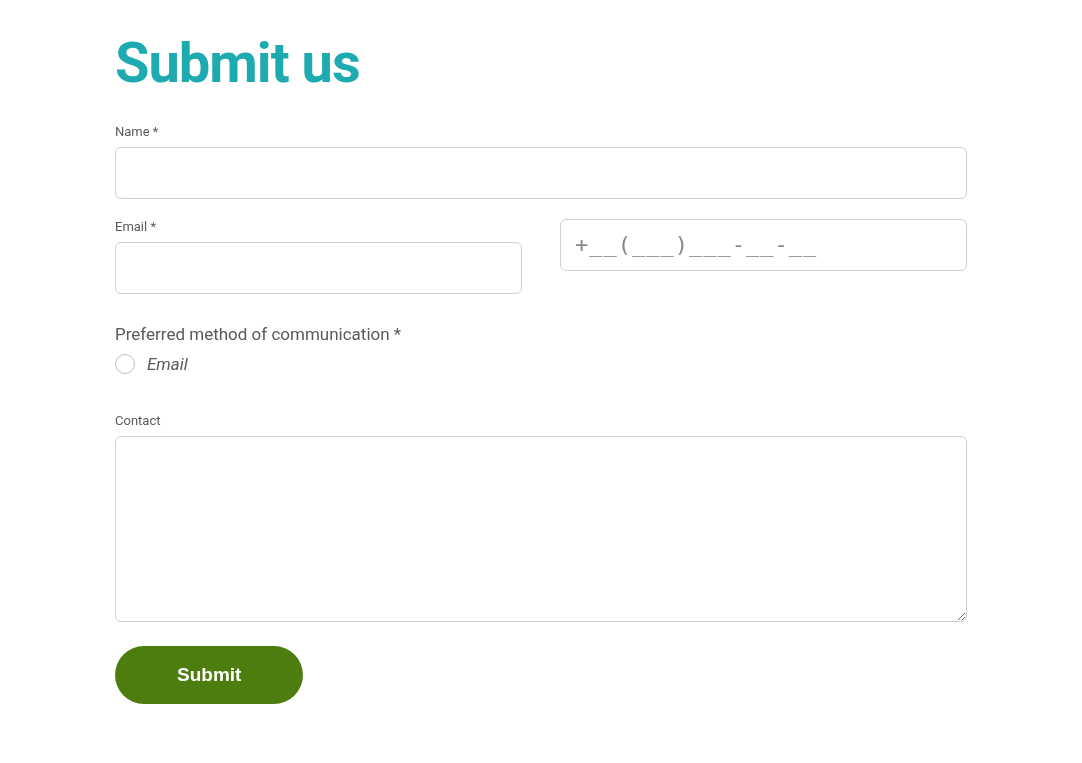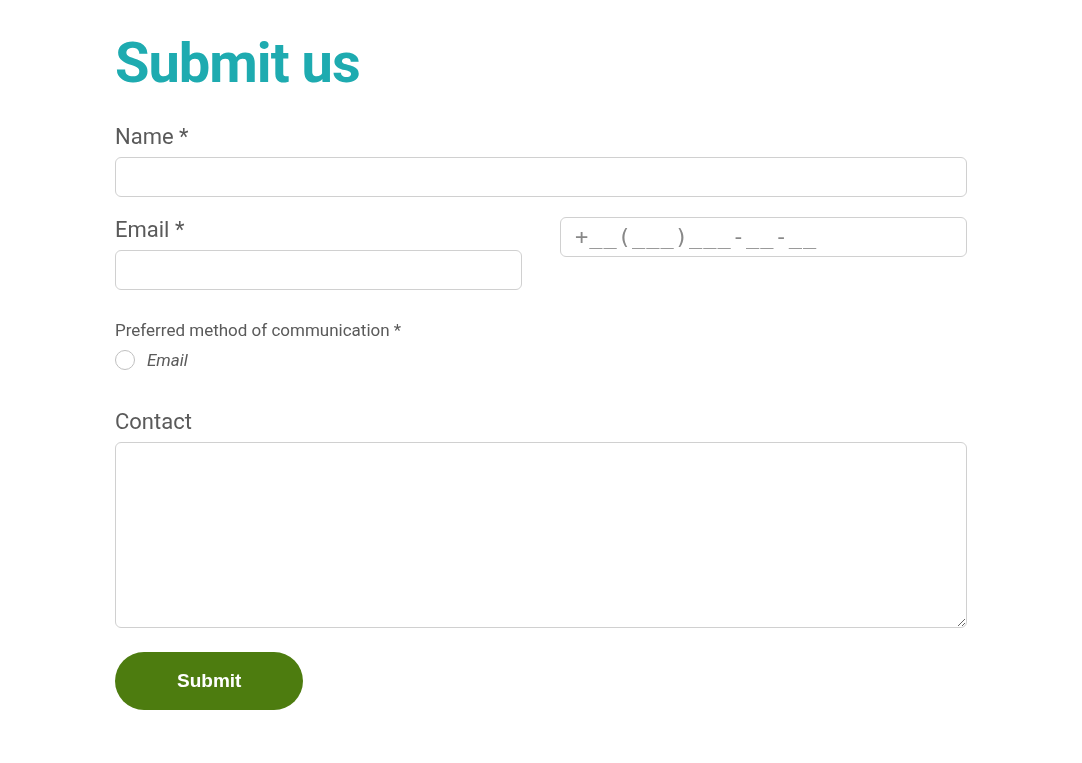--- a/index.html
+++ b/index.html
@@ -27,28 +27,28 @@
     }
     .form-group {
       display: flex;
       flex-direction: column;
       flex: 1;
     }
     .form-group.full {
       width: 100%;
     }
     .form-label {
-      font-size: 22px;
+      font-size: 13px;
       color: #5a5a5a;
       margin-bottom: 8px;
       font-weight: 400;
     }
     .form-input {
       width: 100%;
-      height: 40px;
+      height: 52px;
       border: 1px solid #d0d0d0;
       border-radius: 6px;
       padding: 0 14px;
       font-size: 20px;
       color: #333;
       background: #fff;
       outline: none;
     }
     .form-input::placeholder {
       color: #a0a0a0;

